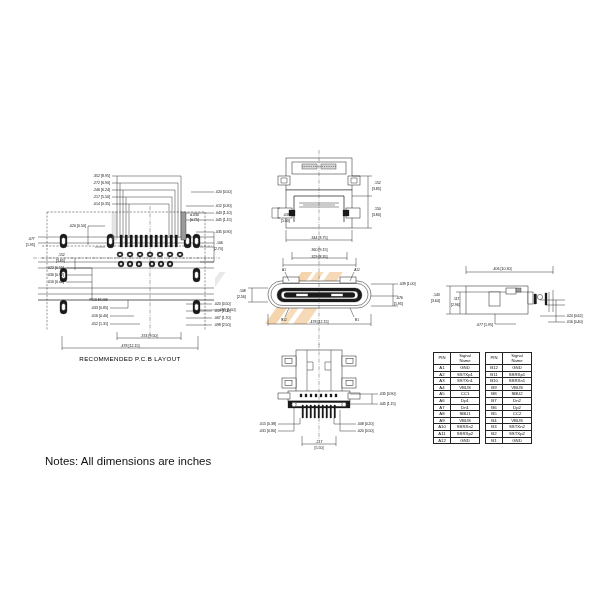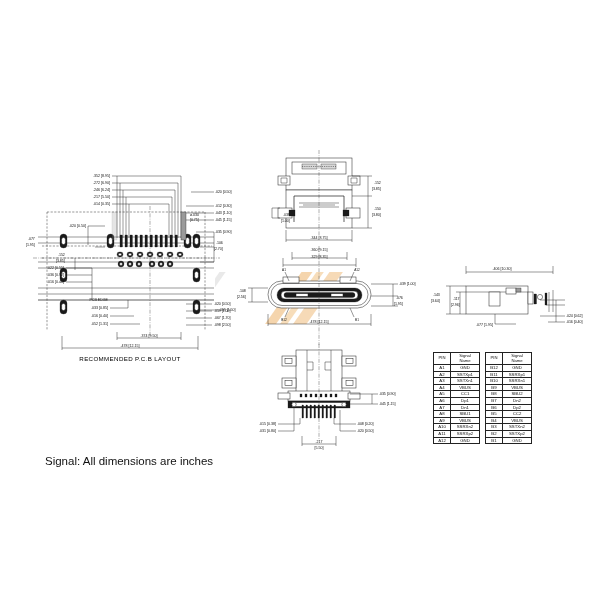--- a/index.html
+++ b/index.html
@@ -583,15 +583,15 @@
             <td class="pin">A12</td>
             <td class="sig">GND</td>
             <td class="gap"></td>
             <td class="pin">B1</td>
             <td class="sig">GND</td>
           </tr>
     </tbody>
   </table>
 </div>
 
-<div class="notes">Signal: All dimensions are inches</div>
+<div class="notes">Notes: All dimensions are inches</div>
 
 </div>
 
 </body></html>

